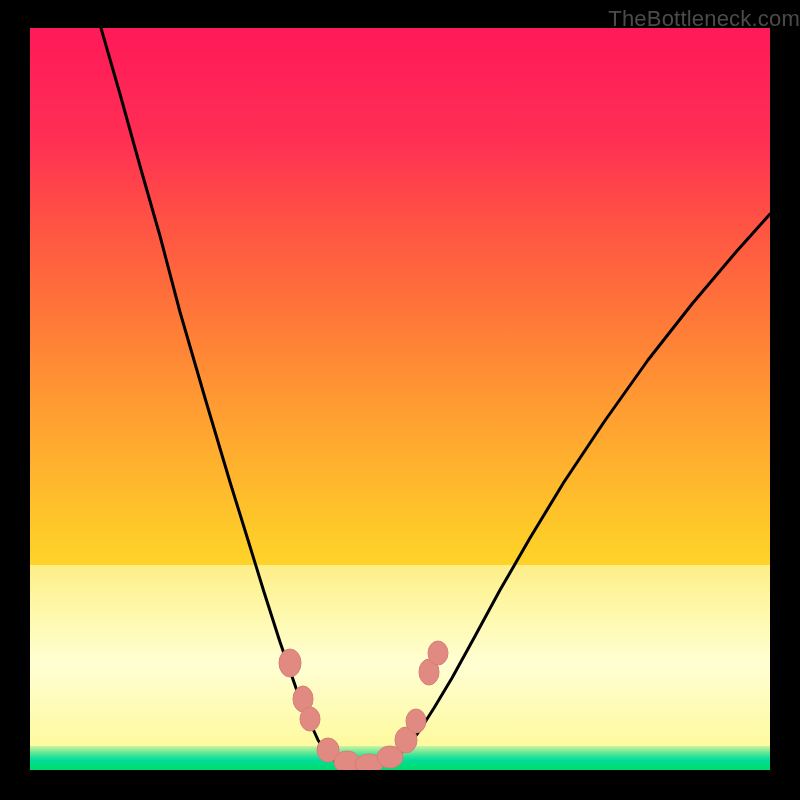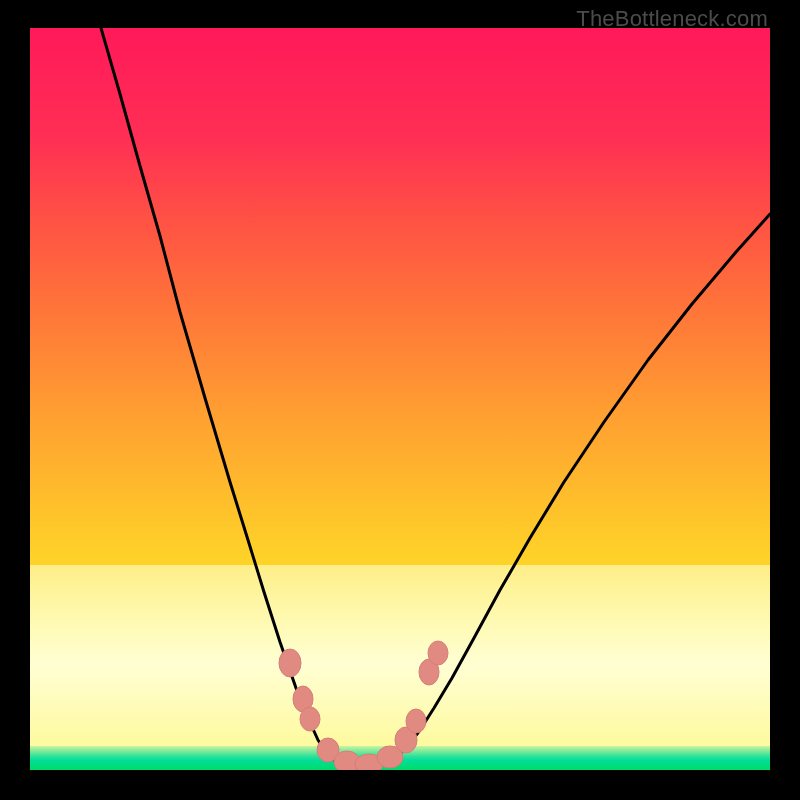--- a/index.html
+++ b/index.html
@@ -57,21 +57,21 @@
       #c9f4a4 0%,
       #70e896 25%,
       #30e29b 42%,
       #00dd9a 60%,
       #00dd7f 80%,
       #00dc68 100%);
   }
   .watermark {
     position: absolute;
     top: 6px;
-    right: 32px;
+    right: 0;
     color: #4b4b4b;
     font-size: 22px;
     font-weight: 500;
     letter-spacing: 0.2px;
   }
   svg.curve {
     position: absolute;
     inset: 0;
     width: 100%;
     height: 100%;

